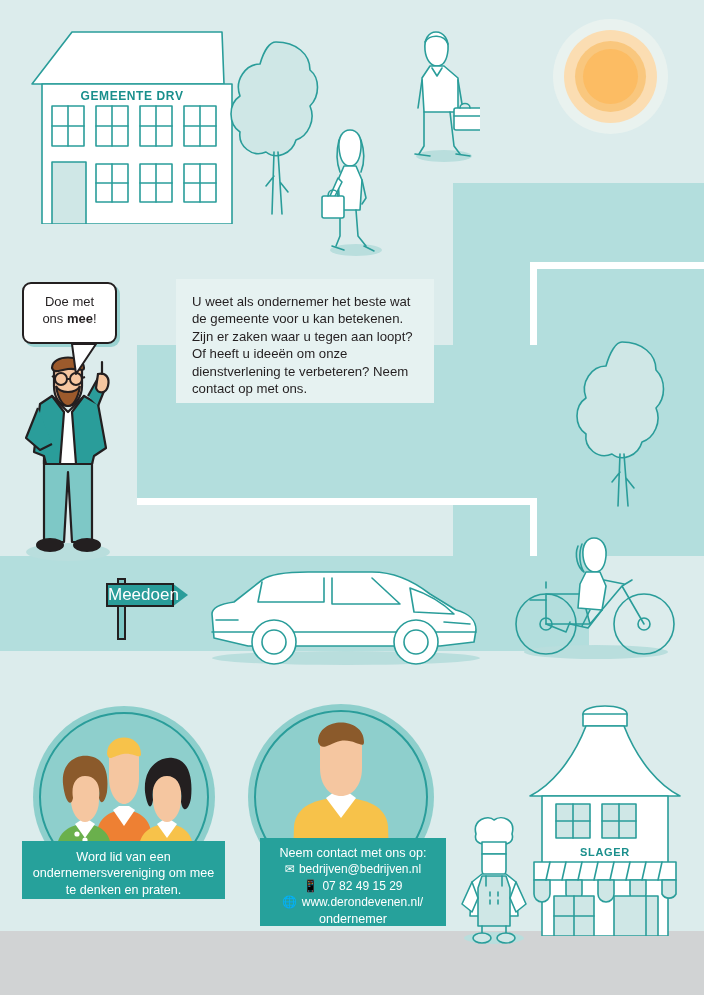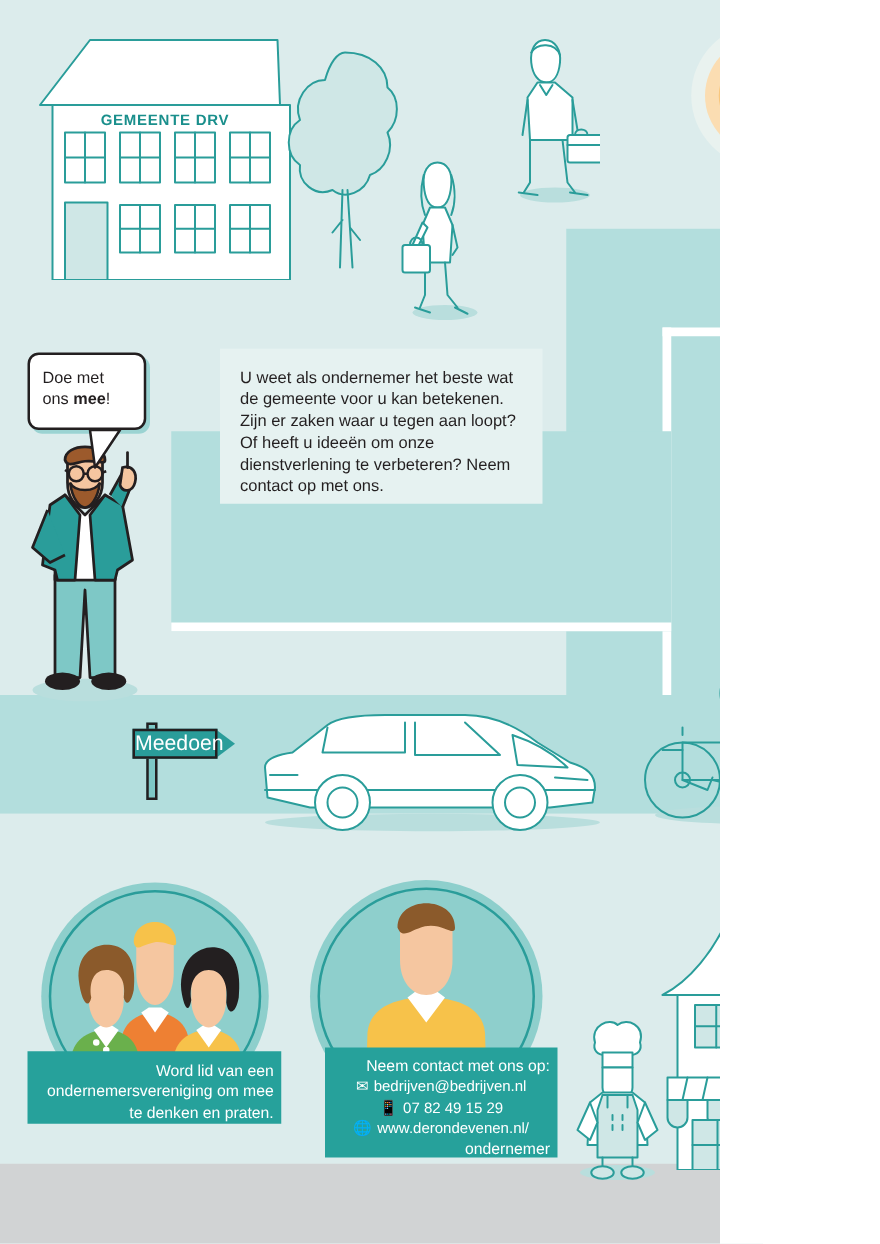--- a/index.html
+++ b/index.html
@@ -2,21 +2,21 @@
 <html><head>
 <meta charset="utf-8">
 <style>
   html,body{margin:0;padding:0;}
   body{
     font-family:"Liberation Sans", sans-serif;
     background:#ffffff;
   }
   #poster{
     position:relative;
-    width:576px;height:995px;
+    width:704px;height:995px;
     overflow:hidden;
     background:#dcecec;
   }
   
   .bg{position:absolute;}
   .sky          {left:0;  top:0;   width:704px;height:651px;background:#dcecec;}
   .block-top    {left:453px;top:183px;width:251px;height:373px;background:#b3dedd;}
   .block-right  {left:530px;top:262px;width:174px;height:294px;background:#b3dedd;
                  border-left:7px solid #ffffff;border-top:7px solid #ffffff;}
   .block-mid    {left:137px;top:345px;width:400px;height:160px;background:#b3dedd;}
@@ -49,28 +49,29 @@
   }
   .info-box p{
     margin:2px;color:#231f20;font-size:13.2px;line-height:17.4px;
   }
   .bubble{
     position:absolute;left:22px;top:282px;width:95px;height:62px;
     background:#ffffff;border:2px solid #231f20;border-radius:9px;
     box-shadow:3px 3px 0 #9bd3d2;
     box-sizing:border-box;
     padding:9px 10px;
+    text-align:center;
   }
   .bubble p{margin:0;font-size:13px;line-height:17px;color:#231f20;}
   .bubble b{font-weight:bold;}
   .bubble-tail{position:absolute;left:70px;top:342px;}
 
   .teal-box{
     position:absolute;background:#26a19b;color:#ffffff;
-    text-align:right;box-sizing:border-box;
+    text-align:center;box-sizing:border-box;
   }
   .teal-box.left{left:22px;top:841px;width:203px;height:58px;padding:8px 6px;}
   .teal-box.right{left:260px;top:838px;width:186px;height:88px;padding:7px 6px;}
   .teal-box p{margin:0;font-size:12.6px;line-height:16.4px;}
   .contact-line{display:flex;align-items:flex-start;justify-content:center;gap:4px;}
   .contact-line .gl{font-size:12px;line-height:16.4px;}
 
   
   .signpost{position:absolute;left:92px;top:578px;}
   .sign-plate{

